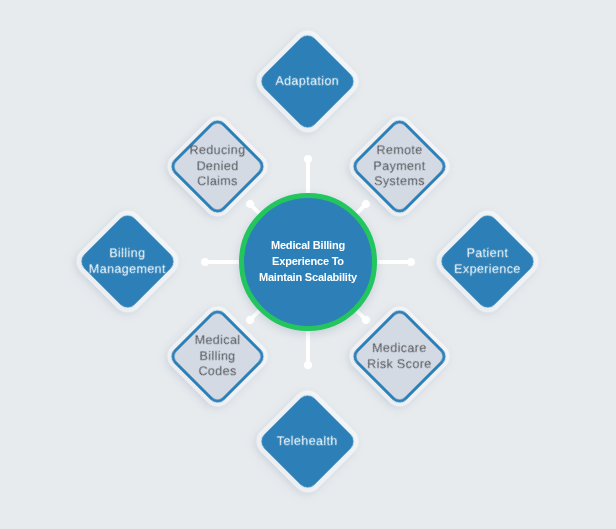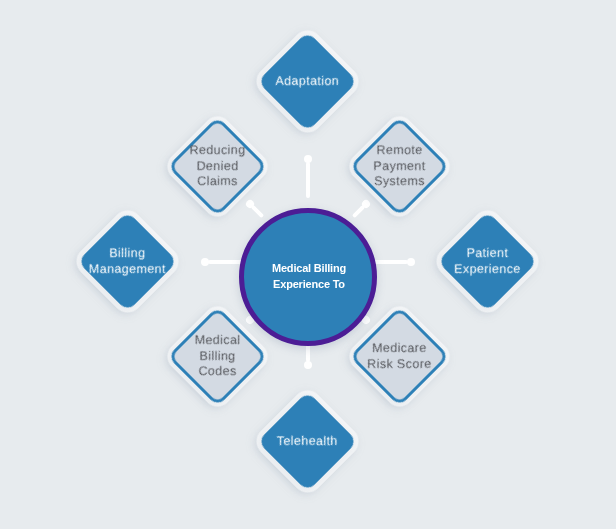--- a/index.html
+++ b/index.html
@@ -56,23 +56,23 @@
   .pos-top-right    { left:364px; top:131px; }
   .pos-right        { left:452px; top:226px; }
   .pos-bottom-right { left:364px; top:321px; }
   .pos-bottom       { left:272px; top:406px; }
   .pos-bottom-left  { left:182px; top:321px; }
   .pos-left         { left:92px;  top:226px; }
   .pos-top-left     { left:182px; top:131px; }
 
   
   .center-circle {
-    position:absolute; left:239px; top:208px; width:138px; height:138px;
-    background:#2d80b7; border:5px solid #4c1d95; border-radius:50%;
-    display:flex; align-items:center; justify-content:flex-end;
+    position:absolute; left:239px; top:193px; width:138px; height:138px;
+    background:#2d80b7; border:5px solid #22c55e; border-radius:50%;
+    display:flex; align-items:center; justify-content:center;
     z-index:3;
     box-shadow:0 3px 9px rgba(105,125,150,0.25);
   }
   .center-text {
     width:126px; text-align:center; color:#ffffff;
     font-weight:bold; font-size:11px; line-height:1.45; letter-spacing:-0.2px;
   }
   .center-text .cl { display:block; white-space:nowrap; }
 </style>
 </head>
@@ -135,16 +135,17 @@
     <div class="label">Billing Management</div>
   </div>
   <div class="diamond outline pos-top-left">
     <div class="label">Reducing Denied Claims</div>
   </div>
 
   <div class="center-circle">
     <div class="center-text">
       <span class="cl">Medical Billing</span>
       <span class="cl">Experience To</span>
+      <span class="cl">Maintain Scalability</span>
     </div>
   </div>
 
 </div>
 
 </body></html>

